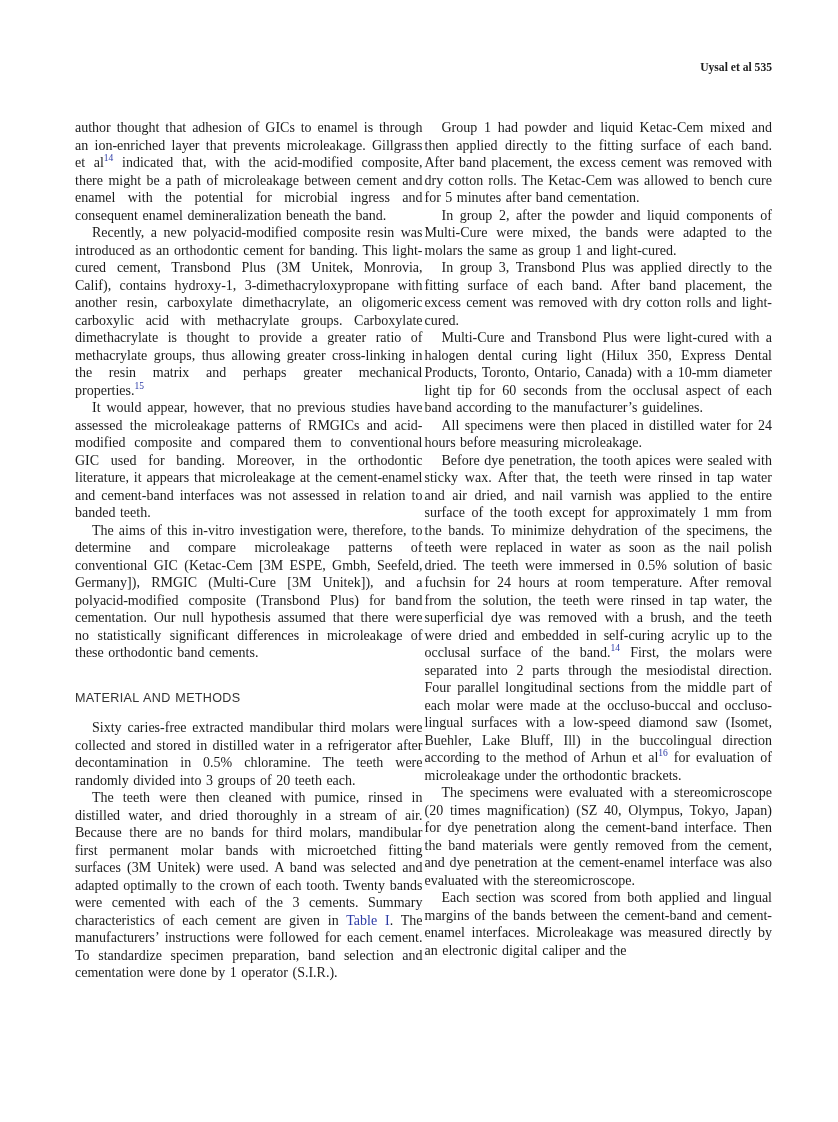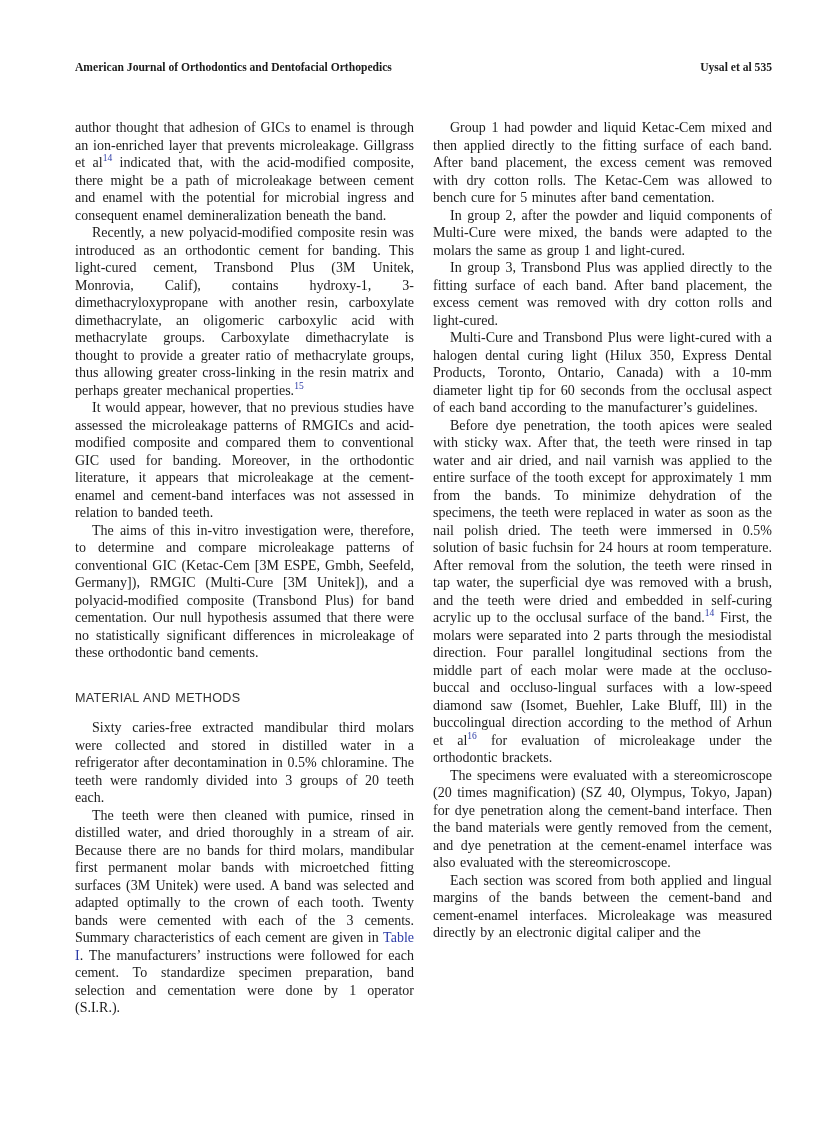--- a/index.html
+++ b/index.html
@@ -16,21 +16,21 @@
   .page-header {
     position:absolute; top:60px; left:75px; right:66px;
     display:flex; justify-content:space-between; align-items:flex-start;
     font-weight:bold; font-size:11.6px; line-height:15px;
   }
   .header-left div { white-space:nowrap; }
   .header-right { white-space:nowrap; }
   .header-right .pageno { }
   .columns {
     position:absolute; top:119px; left:75px; right:66px;
-    display:flex; gap:19px;
+    display:flex; gap:2px;
   }
   .col {
     flex:1 1 0;
     text-align:justify;
     font-size:14px;
     line-height:17.5px;
     word-spacing:1px;
   }
   .para { margin:0; }
   .para.indent { text-indent:17px; }
@@ -56,21 +56,20 @@
     cursor:pointer;
   }
   .text-run { }
 </style>
 </head>
 <body>
 
 <div class="page">
   <header class="page-header">
     <div class="header-left">
-      <div>American Journal of Orthodontics and Dentofacial Orthopedics</div>
     </div>
     <div class="header-right">
       <span>Uysal et al</span>
       <span class="pageno">535</span>
     </div>
   </header>
 
   <main class="columns">
     <section class="col">
         <p class="para"><span class="text-run">author thought that adhesion of GICs to enamel is through an ion-enriched layer that prevents microleakage. Gillgrass et al</span><sup class="ref">14</sup><span class="text-run"> indicated that, with the acid-modified composite, there might be a path of microleakage between cement and enamel with the potential for microbial ingress and consequent enamel demineralization beneath the band.</span></p>
@@ -79,18 +78,19 @@
         <p class="para indent"><span class="text-run">The aims of this in-vitro investigation were, therefore, to determine and compare microleakage patterns of conventional GIC (Ketac-Cem [3M ESPE, Gmbh, Seefeld, Germany]), RMGIC (Multi-Cure [3M Unitek]), and a polyacid-modified composite (Transbond Plus) for band cementation. Our null hypothesis assumed that there were no statistically significant differences in microleakage of these orthodontic band cements.</span></p>
         <h2 class="section-heading">MATERIAL AND METHODS</h2>
         <p class="para indent"><span class="text-run">Sixty caries-free extracted mandibular third molars were collected and stored in distilled water in a refrigerator after decontamination in 0.5% chloramine. The teeth were randomly divided into 3 groups of 20 teeth each.</span></p>
         <p class="para indent"><span class="text-run">The teeth were then cleaned with pumice, rinsed in distilled water, and dried thoroughly in a stream of air. Because there are no bands for third molars, mandibular first permanent molar bands with microetched fitting surfaces (3M Unitek) were used. A band was selected and adapted optimally to the crown of each tooth. Twenty bands were cemented with each of the 3 cements. Summary characteristics of each cement are given in </span><a class="table-link">Table I</a><span class="text-run">. The manufacturers’ instructions were followed for each cement. To standardize specimen preparation, band selection and cementation were done by 1 operator (S.I.R.).</span></p>
       </section>
     <section class="col">
         <p class="para indent"><span class="text-run">Group 1 had powder and liquid Ketac-Cem mixed and then applied directly to the fitting surface of each band. After band placement, the excess cement was removed with dry cotton rolls. The Ketac-Cem was allowed to bench cure for 5 minutes after band cementation.</span></p>
         <p class="para indent"><span class="text-run">In group 2, after the powder and liquid components of Multi-Cure were mixed, the bands were adapted to the molars the same as group 1 and light-cured.</span></p>
         <p class="para indent"><span class="text-run">In group 3, Transbond Plus was applied directly to the fitting surface of each band. After band placement, the excess cement was removed with dry cotton rolls and light-cured.</span></p>
         <p class="para indent"><span class="text-run">Multi-Cure and Transbond Plus were light-cured with a halogen dental curing light (Hilux 350, Express Dental Products, Toronto, Ontario, Canada) with a 10-mm diameter light tip for 60 seconds from the occlusal aspect of each band according to the manufacturer’s guidelines.</span></p>
+        <p class="para indent"><span class="text-run">All specimens were then placed in distilled water for 24 hours before measuring microleakage.</span></p>
         <p class="para indent"><span class="text-run">Before dye penetration, the tooth apices were sealed with sticky wax. After that, the teeth were rinsed in tap water and air dried, and nail varnish was applied to the entire surface of the tooth except for approximately 1 mm from the bands. To minimize dehydration of the specimens, the teeth were replaced in water as soon as the nail polish dried. The teeth were immersed in 0.5% solution of basic fuchsin for 24 hours at room temperature. After removal from the solution, the teeth were rinsed in tap water, the superficial dye was removed with a brush, and the teeth were dried and embedded in self-curing acrylic up to the occlusal surface of the band.</span><sup class="ref">14</sup><span class="text-run"> First, the molars were separated into 2 parts through the mesiodistal direction. Four parallel longitudinal sections from the middle part of each molar were made at the occluso-buccal and occluso-lingual surfaces with a low-speed diamond saw (Isomet, Buehler, Lake Bluff, Ill) in the buccolingual direction according to the method of Arhun et al</span><sup class="ref">16</sup><span class="text-run"> for evaluation of microleakage under the orthodontic brackets.</span></p>
         <p class="para indent"><span class="text-run">The specimens were evaluated with a stereomicroscope (20 times magnification) (SZ 40, Olympus, Tokyo, Japan) for dye penetration along the cement-band interface. Then the band materials were gently removed from the cement, and dye penetration at the cement-enamel interface was also evaluated with the stereomicroscope.</span></p>
         <p class="para indent"><span class="text-run">Each section was scored from both applied and lingual margins of the bands between the cement-band and cement-enamel interfaces. Microleakage was measured directly by an electronic digital caliper and the</span></p>
       </section>
   </main>
 </div>
 
 </body></html>

